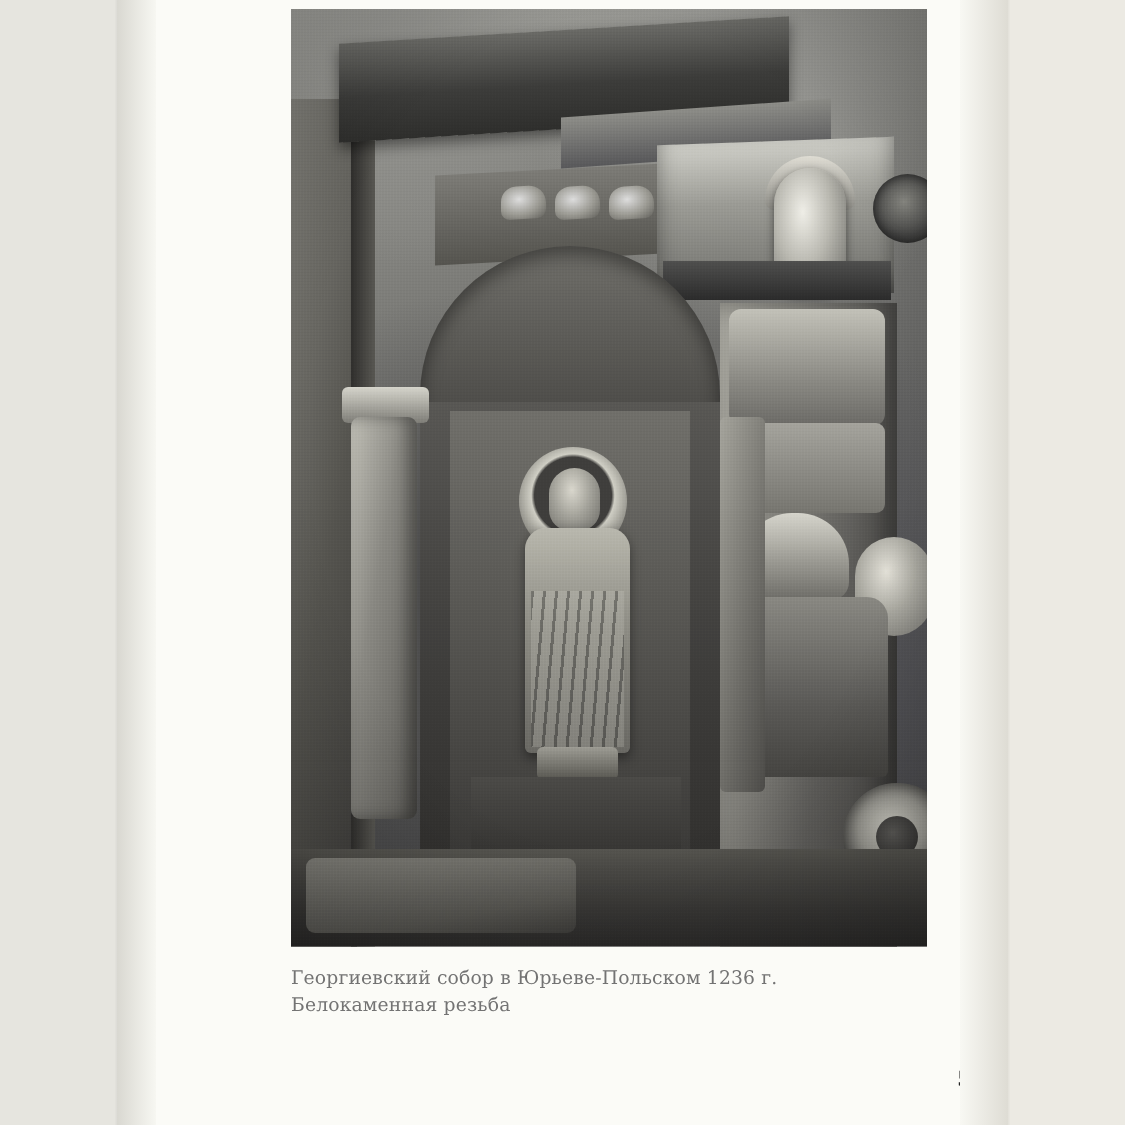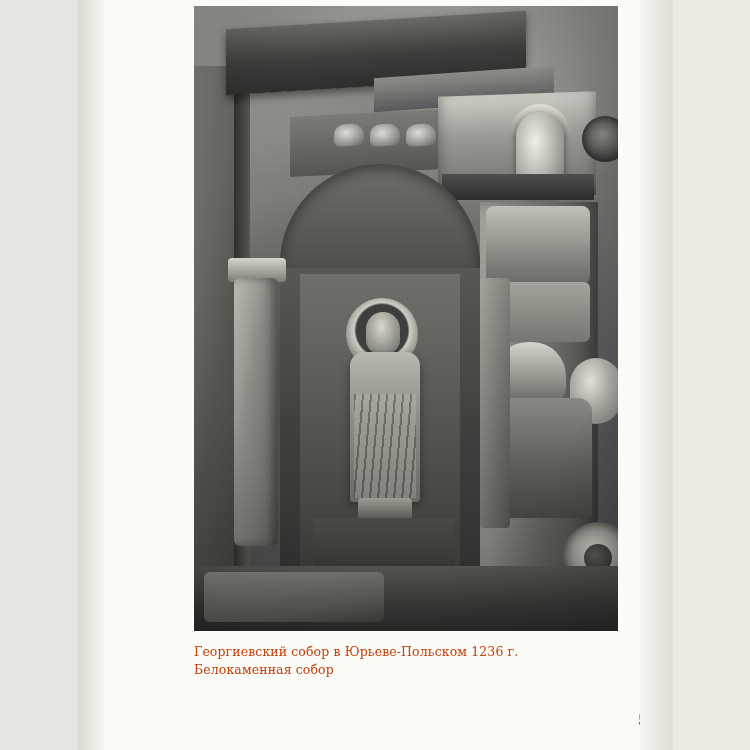--- a/index.html
+++ b/index.html
@@ -289,21 +289,21 @@
 
   
   .caption {
     position: absolute;
     left: 116px;
     top: 643px;
     width: 420px;
     font-family: "DejaVu Serif", serif;
     font-size: 12.5px;
     line-height: 18px;
-    color: #c2410c;
+    color: #737373;
     letter-spacing: 0.1px;
   }
   .caption-line { display: block; white-space: nowrap; }
 
   
   .folio {
     position: absolute;
     left: 560px;
     top: 712px;
     font-family: "DejaVu Serif", serif;
@@ -364,20 +364,20 @@
 
     <div class="blk base"></div>
     <div class="blk base-light"></div>
 
     <div class="plate-grain"></div>
     <div class="vignette"></div>
   </div>
 
   <div class="caption">
     <span class="caption-line">Георгиевский собор в Юрьеве-Польском 1236 г.</span>
-    <span class="caption-line">Белокаменная собор</span>
+    <span class="caption-line">Белокаменная резьба</span>
   </div>
 
   <div class="folio">585</div>
 </div>
 
 <div class="page-shade-left"></div>
 <div class="page-shade-right"></div>
 
 </body></html>

